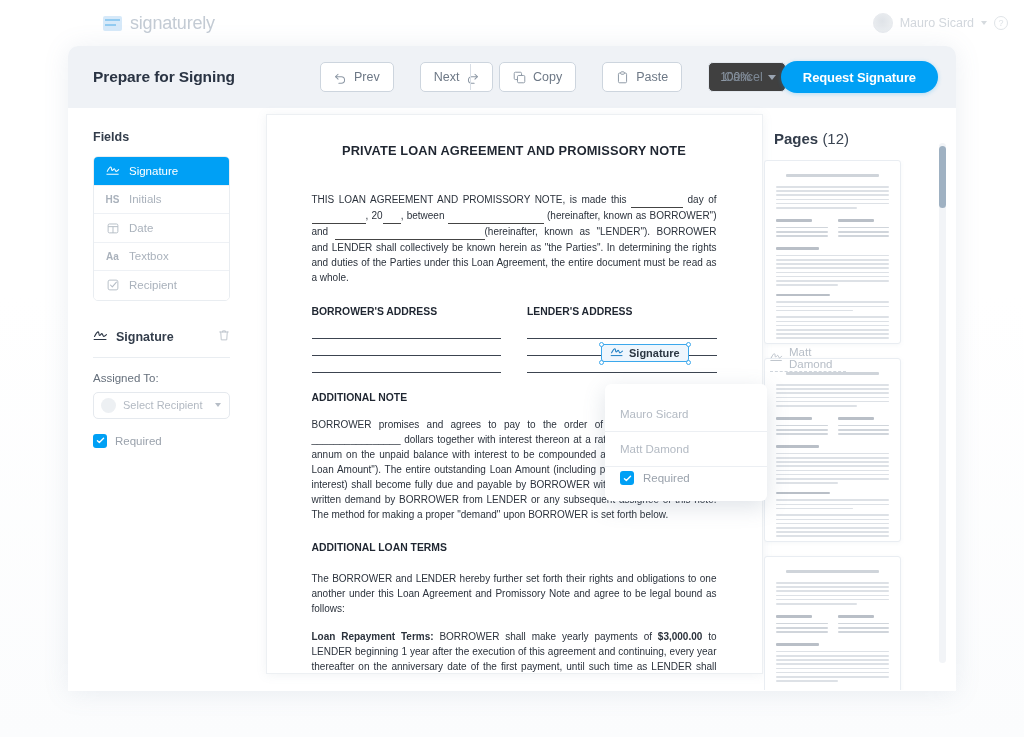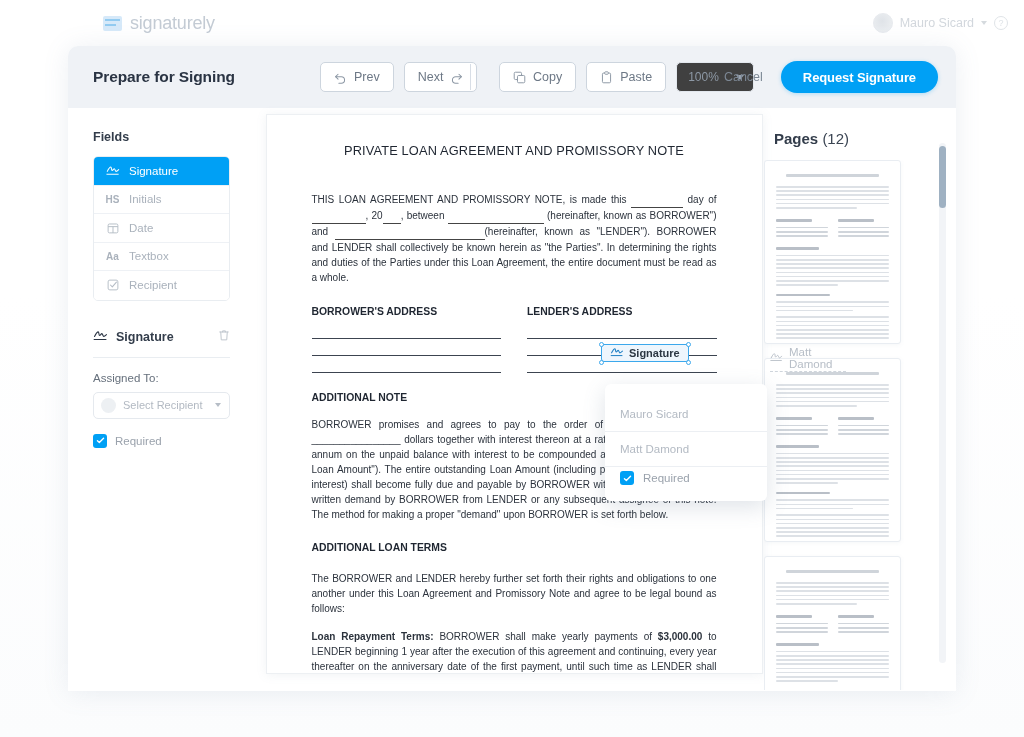--- a/index.html
+++ b/index.html
@@ -64,21 +64,21 @@
     overflow:hidden;
   }
   .toolbar {
     position:relative; height:62px; background:#eff2f6;
     display:flex; align-items:center;
   }
   .toolbar-title {
     margin-left:25px; font-size:15.5px; font-weight:700; color:#2a3443;
     letter-spacing:-.1px;
   }
-  .tool-group { display:flex; align-items:center; gap:10px; }
+  .tool-group { display:flex; align-items:center; gap:26px; }
   .g1 { position:absolute; left:252px; }
   .g2 { position:absolute; left:431px; }
   .g3 { position:absolute; right:18px; display:flex; align-items:center; gap:18px;}
   .divider-v { width:1px; height:26px; background:#d8dee6; position:absolute; left:402px; }
 
   .btn {
     height:30px; padding:0 13px; border-radius:5px;
     border:1px solid #cdd5de; background:#ffffff;
     display:flex; align-items:center; gap:7px; cursor:pointer;
     font-size:12.5px; color:#6d7886;
@@ -159,21 +159,21 @@
     flex:1; position:relative; display:flex; justify-content:center;
     padding-top:6px;
   }
   .page {
     width:497px; background:#ffffff; border:1px solid #edf0f3;
     box-shadow:0 1px 10px rgba(120,135,155,.10);
     padding:28px 45px 0 45px; position:relative; height:560px; overflow:hidden;
   }
   .doc-title {
     text-align:center; font-size:12.8px; letter-spacing:.15px;
-    color:#1f2631; font-weight:400; margin-bottom:34px;
+    color:#1f2631; font-weight:700; margin-bottom:34px;
   }
   .doc-p {
     font-size:10px; line-height:15px; color:#2b323c; text-align:justify;
     margin-bottom:13px;
   }
   .doc-h {
     font-size:10.4px; font-weight:700; color:#1f2631; margin:8px 0 10px 0;
   }
   .blank { border-bottom:1px solid #444; display:inline-block; }
   .addr-cols { display:flex; gap:26px; margin-bottom:6px; }

